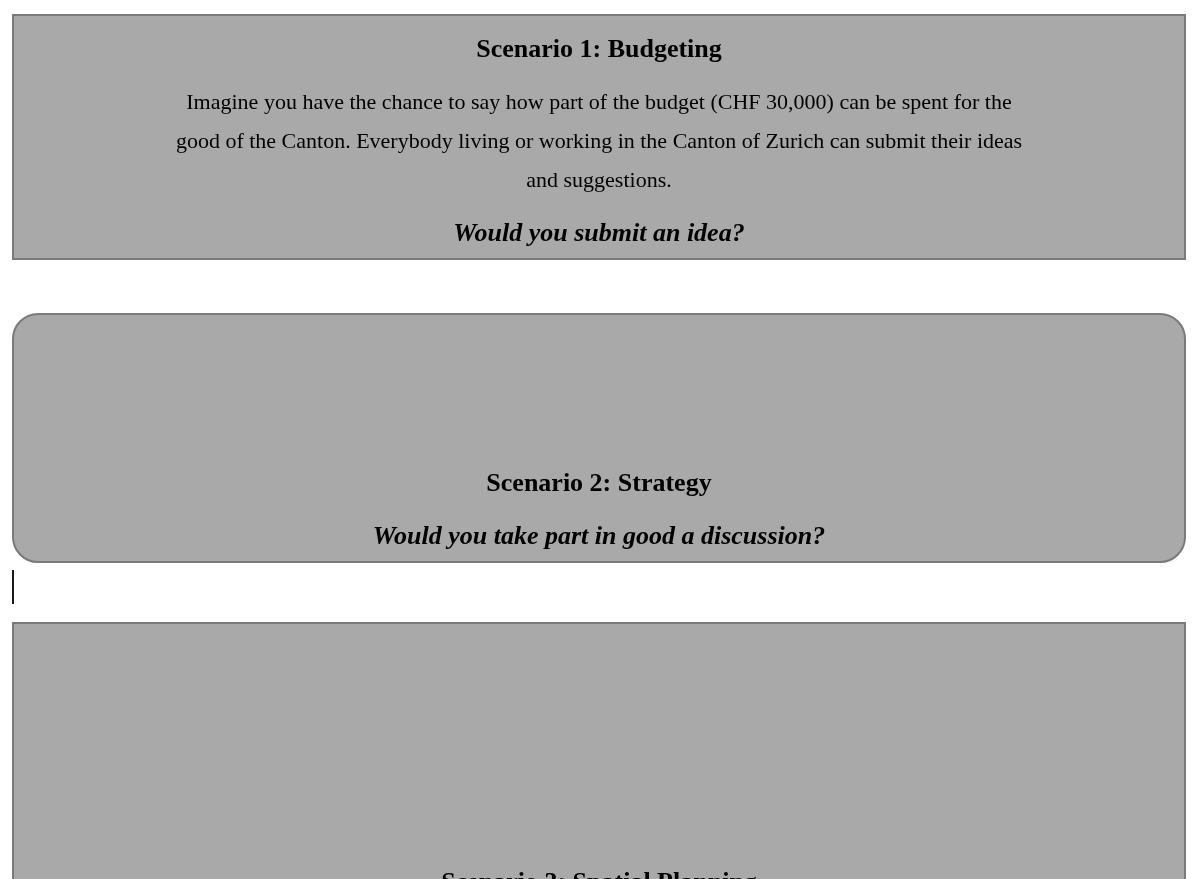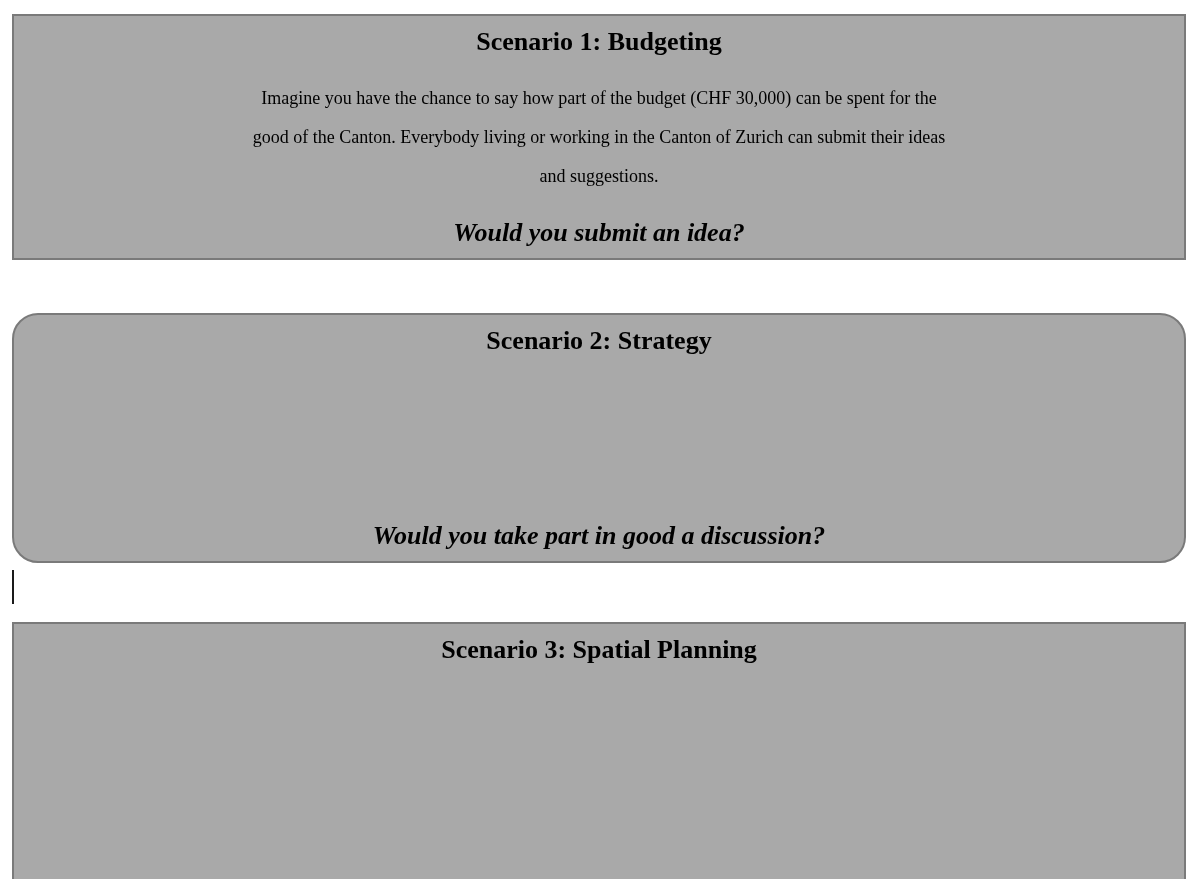--- a/index.html
+++ b/index.html
@@ -17,39 +17,39 @@
   }
   .scenario-card {
     position: absolute;
     left: 12px;
     width: 1174px;
     box-sizing: border-box;
     background: #a9a9a9;
     border: 2px solid #7a7a7a;
     display: flex;
     flex-direction: column;
-    justify-content: space-between;
+    justify-content: flex-end;
     align-items: center;
     row-gap: 14px;
     text-align: center;
     padding: 6px 20px;
   }
   #scenario-card-1 { top: 14px;  height: 246px; }
   #scenario-card-2 { top: 313px; height: 250px; border-radius: 26px; }
   #scenario-card-3 { top: 622px; height: 287px; }
 
   .scenario-title {
     font-size: 26px;
     line-height: 39px;
     font-weight: bold;
     white-space: pre-line;
     margin: 0;
   }
   .scenario-body {
-    font-size: 18px;
+    font-size: 22px;
     line-height: 39px;
     white-space: pre-line;
     margin: 0;
   }
   .scenario-question {
     font-size: 26px;
     line-height: 39px;
     font-style: italic;
     white-space: pre-line;
     margin: 0;

